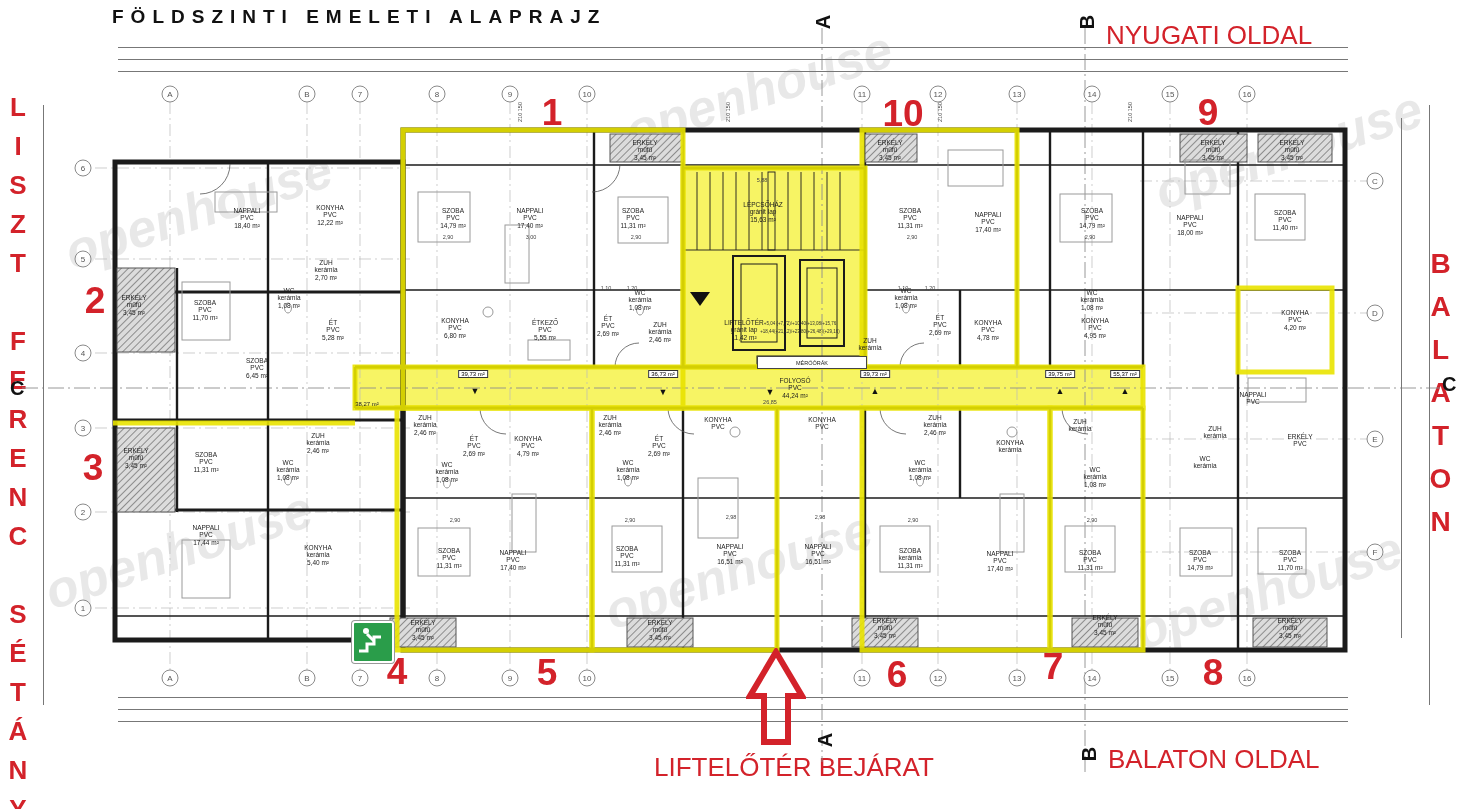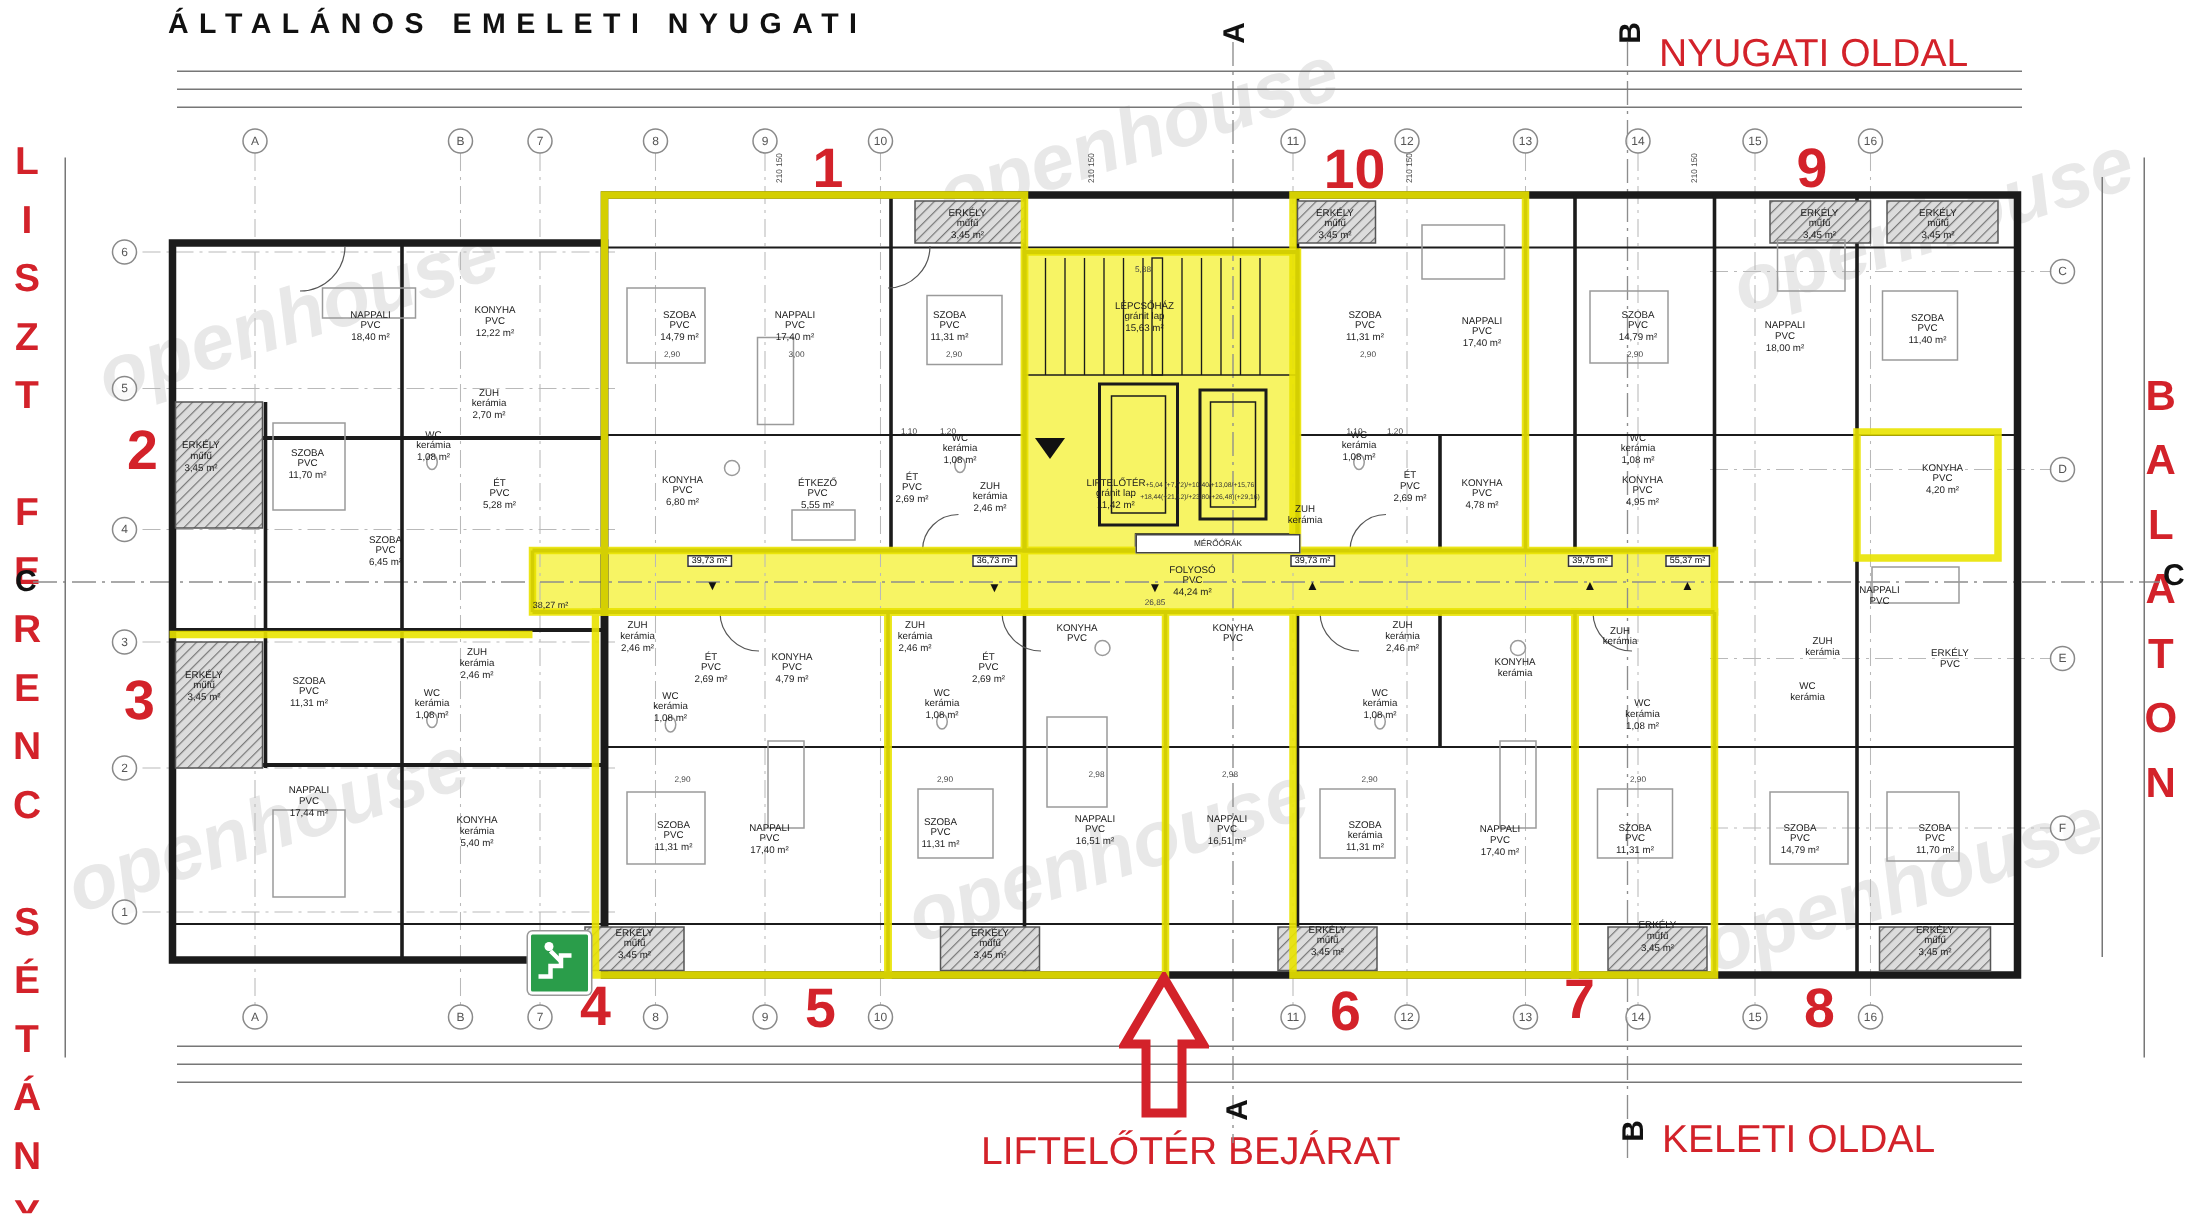--- a/index.html
+++ b/index.html
@@ -220,23 +220,23 @@
       <rect x="862" y="408" width="188" height="242"></rect>
       <rect x="1050" y="408" width="93" height="242"></rect>
       <rect x="862" y="130" width="155" height="237"></rect>
       <rect x="355" y="367" width="788" height="41"></rect>
       <rect x="683" y="168" width="182" height="199"></rect>
       <rect x="1238" y="288" width="94" height="84"></rect>
       <line x1="113" y1="423" x2="355" y2="423"></line>
     </g>
   </svg>
 
-  <div class="title">ÁLTALÁNOS EMELETI NYUGATI</div>
+  <div class="title">FÖLDSZINTI EMELETI ALAPRAJZ</div>
   <div class="redlbl" id="lblWest">NYUGATI OLDAL</div>
-  <div class="redlbl" id="lblEast">KELETI OLDAL</div>
+  <div class="redlbl" id="lblEast">BALATON OLDAL</div>
   <div class="redlbl" id="lblEntrance">LIFTELŐTÉR BEJÁRAT</div>
   <div class="vtext" id="lblStreet">LISZT FERENC SÉTÁNY</div>
   <div class="vtext" id="lblLake">BALATON</div>
 
   <div class="rednum" style="left: 552px; top: 112px;"><span>1</span></div>
     <div class="rednum" style="left: 903px; top: 113px;"><span>10</span></div>
     <div class="rednum" style="left: 1208px; top: 112px;"><span>9</span></div>
     <div class="rednum" style="left: 95px; top: 300px;"><span>2</span></div>
     <div class="rednum" style="left: 93px; top: 467px;"><span>3</span></div>
     <div class="rednum" style="left: 397px; top: 671px;"><span>4</span></div>

